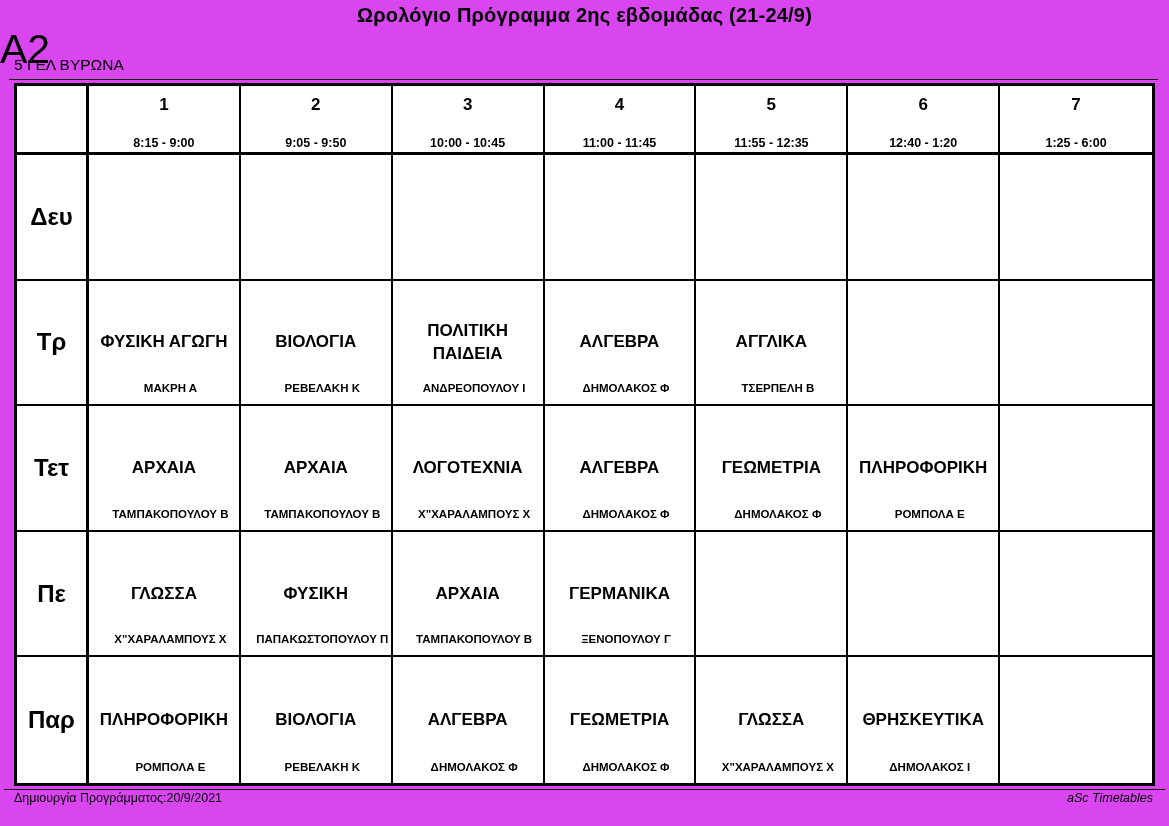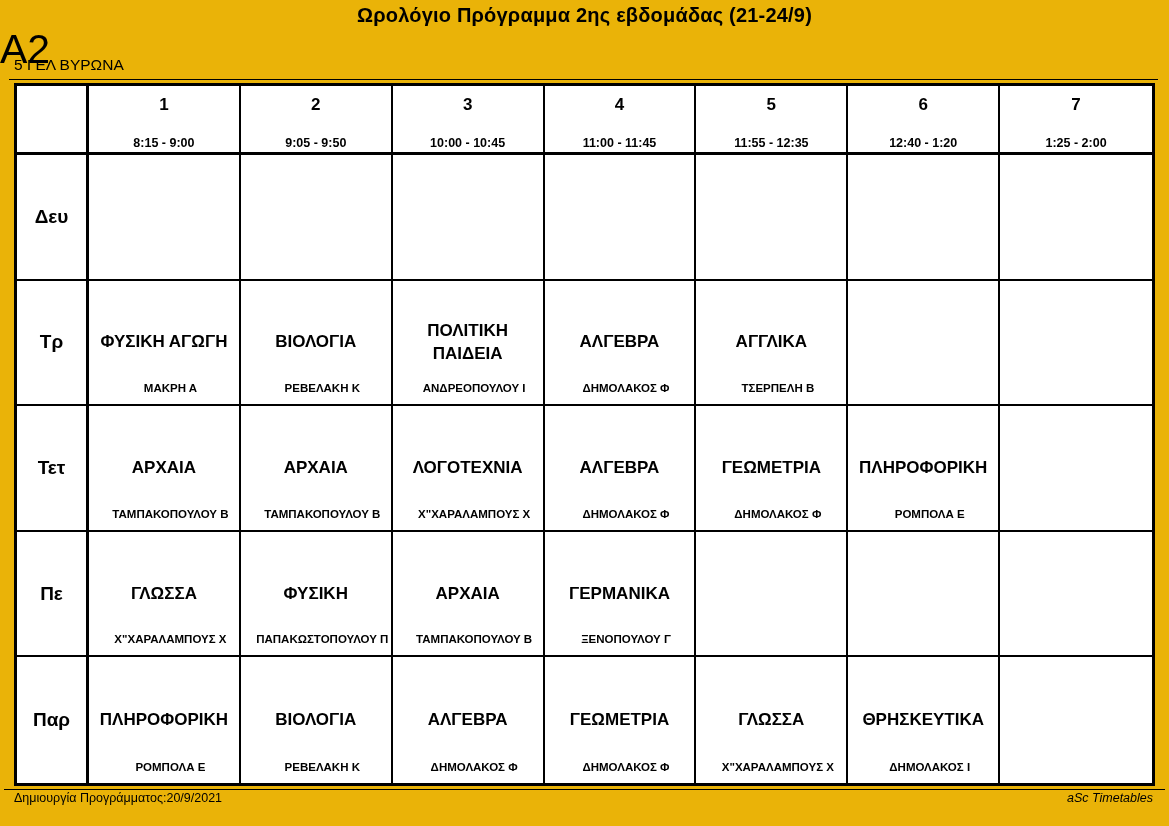--- a/index.html
+++ b/index.html
@@ -6,21 +6,21 @@
     margin: 0;
     padding: 0;
     background: #ffffff;
     font-family: "Liberation Sans", sans-serif;
     color: #000000;
   }
   .page {
     position: relative;
     width: 1169px;
     height: 826px;
-    background: #eab308;
+    background: #d946ef;
     overflow: hidden;
   }
 
   
   .main-title {
     position: absolute;
     top: 4px;
     left: 0;
     width: 100%;
     text-align: center;
@@ -94,21 +94,21 @@
   .period-time {
     font-size: 12.5px;
     font-weight: bold;
     margin-top: 20px;
   }
 
   .day-cell {
     display: flex;
     align-items: center;
     justify-content: center;
-    font-size: 19px;
+    font-size: 24px;
     font-weight: bold;
   }
 
   .lesson .subject {
     position: absolute;
     top: 0; left: 0; right: 0; bottom: 0;
     display: flex;
     align-items: center;
     justify-content: center;
     text-align: center;
@@ -183,21 +183,21 @@
     <div class="cell row-head header-cell">
       <div class="period-number">5</div>
       <div class="period-time">11:55 - 12:35</div>
     </div>
     <div class="cell row-head header-cell">
       <div class="period-number">6</div>
       <div class="period-time">12:40 - 1:20</div>
     </div>
     <div class="cell row-head header-cell col-last">
       <div class="period-number">7</div>
-      <div class="period-time">1:25 - 2:00</div>
+      <div class="period-time">1:25 - 6:00</div>
     </div>
 
     <div class="cell col-day day-cell">Δευ</div>
     <div class="cell lesson">
       <div class="subject"></div>
       <div class="teacher"></div>
     </div>
     <div class="cell lesson">
       <div class="subject"></div>
       <div class="teacher"></div>

